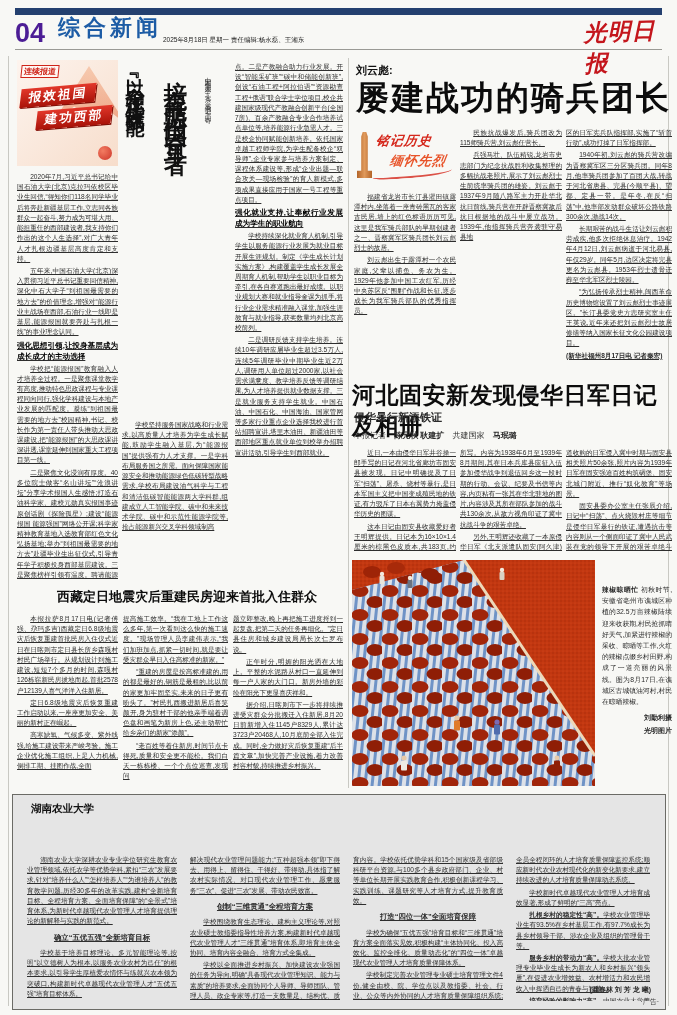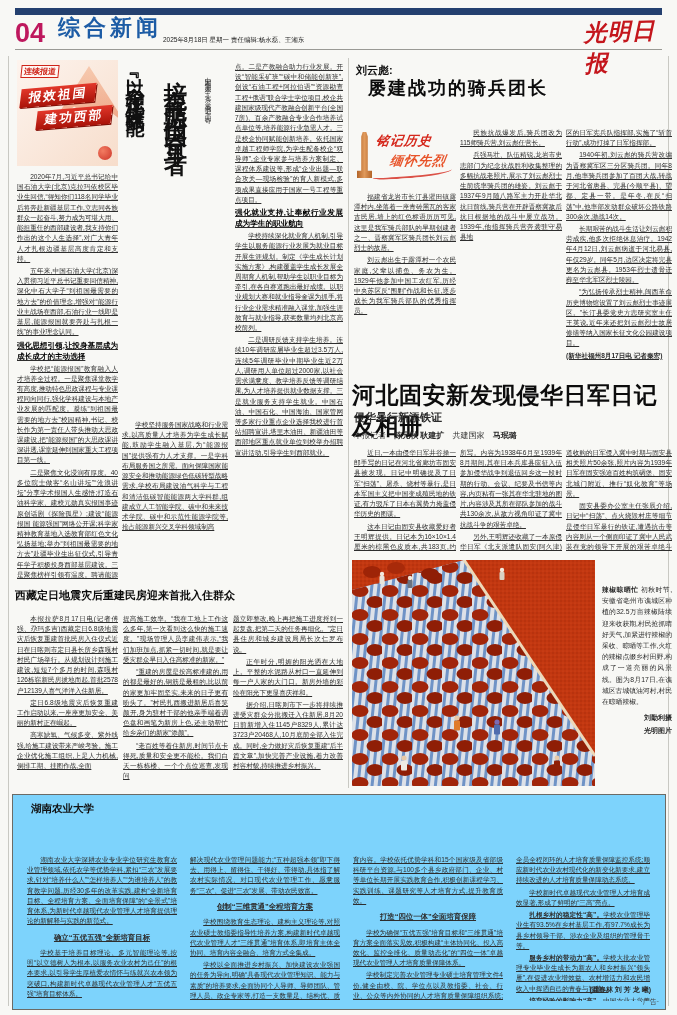--- a/index.html
+++ b/index.html
@@ -7,21 +7,21 @@
         font-family:"Liberation Sans",sans-serif;color:#2a2a2a;}
   .abs{position:absolute;}
   .serif{font-family:"Liberation Serif",serif;}
   .col{position:absolute;overflow:hidden;text-align:justify;font-size:6.6px;line-height:1.55;color:#2e2e2e;text-decoration:underline;}
   .col p{margin:0 0 2px 0;text-indent:2em;}
   .subhead{font-weight:bold;color:#000;font-size:7.6px;line-height:1.45;margin:4px 0;text-indent:0 !important;}
   .rule{background:#9a9a95;}
   .vrule{background:#c9c9c3;}
   
   #topbar{left:15px;top:8px;width:647px;height:7px;background:#24406f;}
-  #pagenum{left:15px;top:18px;font-size:27px;font-weight:bold;color:#be185d;}
+  #pagenum{left:15px;top:18px;font-size:27px;font-weight:bold;color:#4c1d95;}
   #secttitle{left:58px;top:13px;font-size:22px;font-weight:900;color:#1d5ca5;letter-spacing:4px;}
   #dateline{left:163px;top:36px;font-size:6.5px;color:#222;}
   #masthead{left:584px;top:16px;font-size:23px;font-weight:900;color:#c4161c;
             font-style:italic;transform:rotate(-2deg);letter-spacing:1px;}
   
   #badge1{left:17px;top:60px;width:101px;height:106px;background:linear-gradient(135deg,#fdf4ee,#f7ddcb);overflow:hidden;}
   #badge1 .tag{position:absolute;left:4px;top:5px;font-size:8px;font-weight:bold;color:#cf2418;
                border:1px solid #cf2418;padding:0 2px;transform:skewX(-6deg);background:#fff8f4;}
   .banner{position:absolute;color:#fff;font-weight:900;font-size:12.5px;padding:1px 8px;
           letter-spacing:2px;transform:skewX(-12deg) rotate(-5deg);
@@ -41,21 +41,21 @@
   .brush{position:absolute;font-weight:900;font-size:13px;font-style:italic;letter-spacing:1px;transform:skewX(-8deg);}
   #swoosh{position:absolute;left:18px;top:40px;width:80px;height:8px;
           border-bottom:2px solid #d5281c;border-radius:0 0 60% 30%;transform:rotate(-4deg);opacity:.8;}
   .headline{font-family:"Liberation Serif",serif;font-weight:900;color:#0c0c0c;}
   .kicker{font-weight:bold;color:#111;}
   .sign{font-weight:bold;text-indent:0 !important;}
   
   #photocap{left:602px;top:584px;width:70px;height:204px;font-size:6.8px;line-height:1.65;text-align:justify;overflow:hidden;}
   #photocap .cred{text-align:right;font-weight:bold;margin-top:5px;font-size:7px;}
   
-  #hbox{left:12px;top:794px;width:652px;height:214px;border:1px solid #6b6b66;background:#7dd3fc;}
+  #hbox{left:12px;top:794px;width:652px;height:214px;border:1px solid #6b6b66;background:#e5e5e5;}
   #hbox .hsub{font-weight:bold;font-size:7.4px;text-align:center;margin:5px 0;text-indent:0 !important;}
   .leadb{font-weight:bold;}
 </style>
 </head>
 <body>
 
 <div id="page">
 
   <div class="abs" id="topbar"></div>
   <div class="abs" id="pagenum">04</div>
@@ -95,21 +95,21 @@
   </div>
 
   <div class="col" style="left:235px;top:62px;width:108px;height:518px;">
     <p style="text-indent:0;">点。二是产教融合助力行业发展。开设“智能采矿班”“碳中和储能创新班”,创设“石油工程+阿拉伯语”“资源勘查工程+俄语”联合学士学位项目,校企共建国家级现代产教融合创新平台(全国7所)、百余产教融合专业合作培养试点单位等,培养能源行业急需人才。三是校企协同赋能创新培养。依托国家卓越工程师学院,为学生配备校企“双导师”,企业专家参与培养方案制定、课程体系建设等,形成“企业出题—联合攻关—现场检验”的育人新模式,多项成果直接应用于国家一号工程等重点项目。</p>
     <p class="subhead">强化就业支持,让奉献行业发展成为学生的职业航向</p>
     <p>学校持续深化就业育人机制,引导学生以服务能源行业发展为就业目标开展生涯规划。制定《学生成长计划实施方案》,构建覆盖学生成长发展全周期育人机制,帮助学生以职业目标为牵引,在各自赛道跑出最好成绩。以职业规划大赛和就业指导金课为抓手,将行业企业需求精准融入课堂,加强生涯教育与就业指导,获奖数量均列北京高校前列。</p>
     <p>二是调研反馈支持学生培养。连续10年调研应届毕业生超过3.5万人,连续5年调研毕业中期毕业生近2万人,调研用人单位超过2000家,以社会需求满意度、教学培养反馈等调研结果,为人才培养提供就业数据支撑。三是就业服务支持学生就业。中国石油、中国石化、中国海油、国家管网等多家行业重点企业选择我校进行首站招聘宣讲,塔里木油田、新疆油田等西部地区重点就业单位到校举办招聘宣讲活动,引导学生到西部就业。</p>
   </div>
 
   <div class="abs kicker" style="left:356px;top:63px;font-size:11px;">刘云彪:</div>
-  <div class="abs headline" style="left:368px;top:76px;font-size:18px;letter-spacing:2px;">屡建战功的骑兵团长</div>
+  <div class="abs headline" style="left:356px;top:76px;font-size:33px;letter-spacing:2px;">屡建战功的骑兵团长</div>
 
   <div class="abs" id="badge2">
     <div id="monument"></div>
     <span class="brush" style="left:22px;top:4px;color:#d5281c;">铭记历史</span>
     <span class="brush" style="left:36px;top:24px;color:#e8542a;">缅怀先烈</span>
     <div id="swoosh"></div>
   </div>
 
   <div class="col" style="left:354px;top:192px;width:102px;height:180px;">
     <p>福建省龙岩市长汀县濯田镇露潭村内,坐落着一座青砖黑瓦的客家古民居,墙上的红色标语历历可见,这里是我军骑兵部队的早期创建者之一、晋察冀军区骑兵团长刘云彪烈士的故居。</p>
@@ -206,21 +206,21 @@
 
   <div class="abs" id="photocap">
     <p style="margin:0;">
       <span style="font-weight:bold;">辣椒晾晒忙</span>
       <span>初秋时节,安徽省亳州市谯城区种植的32.5万亩辣椒陆续迎来收获期,村民抢抓晴好天气,加紧进行辣椒的采收、晾晒等工作,火红的辣椒点缀乡村田野,构成了一道亮丽的风景线。图为8月17日,在谯城区古城镇油河村,村民在晾晒辣椒。</span>
     </p>
     <div class="cred">刘勤利摄</div>
     <div class="cred" style="margin-top:1px;">光明图片</div>
   </div>
 
-  <div class="abs headline" style="left:15px;top:588px;width:330px;font-size:11px;">西藏定日地震灾后重建民房迎来首批入住群众</div>
+  <div class="abs headline" style="left:22px;top:588px;width:330px;text-align:center;font-size:13px;">西藏定日地震灾后重建民房迎来首批入住群众</div>
 
   <div class="col" style="left:17px;top:614px;width:101px;height:172px;">
     <p>本报拉萨8月17日电(记者傅强、尕玛多吉)西藏定日6.8级地震灾后恢复重建首批民房入住仪式近日在日喀则市定日县长所乡森嘎村村民广场举行。从规划设计到施工建设,短短7个多月的时间,森嘎村126栋崭新民房拔地而起,首批2578户12139人喜气洋洋入住新居。</p>
     <p>定日6.8级地震灾后恢复重建工作启动以来,一座座更加安全、美丽的新村正在崛起。</p>
     <p>高寒缺氧、气候多变、紫外线强,给施工建设带来严峻考验。施工企业优化施工组织,上足人力机械,倒排工期、挂图作战,全面</p>
   </div>
   <div class="col" style="left:123px;top:614px;width:105px;height:172px;">
     <p style="text-indent:0;">提高施工效率。“我在工地上工作这么多年,第一次看到这么快的施工速度。”现场管理人员李建伟表示,“我们加班加点,抓紧一切时间,就是要让受灾群众早日入住高标准的新家。”</p>
     <p>“重建的房屋是按高标准建的,用的都是最好的,钢筋是最粗的,比以前的家更加牢固坚实,未来的日子更有盼头了。”村民扎西搬进新居后喜笑颜开,身为驻村干部的他亲手端着调色盘和画笔为新房上色,还主动帮忙给乡亲们的新家“添颜”。</p>
     <p>“老百姓等着住新房,时间节点卡得死,质量和安全更不能松。我们白天一栋栋楼、一个个点位巡查,发现问</p>

